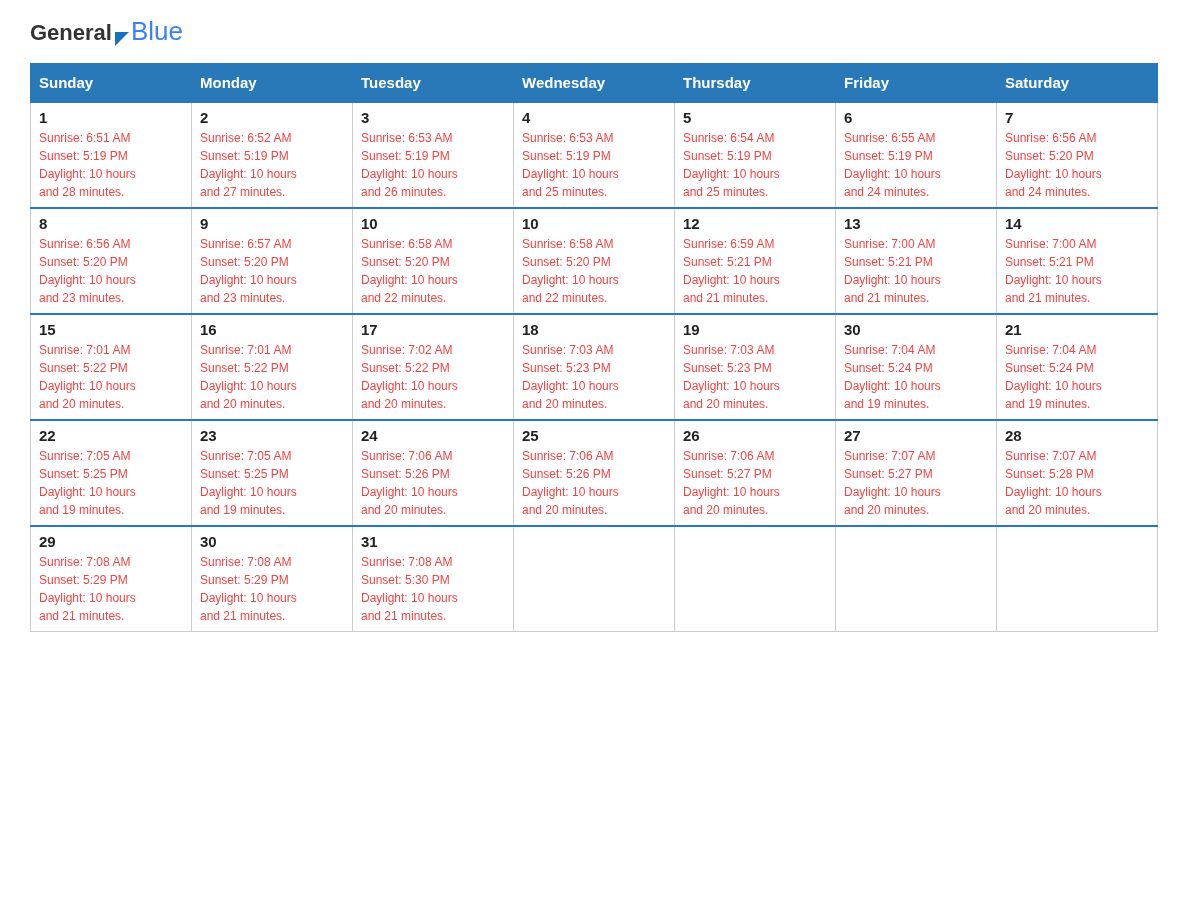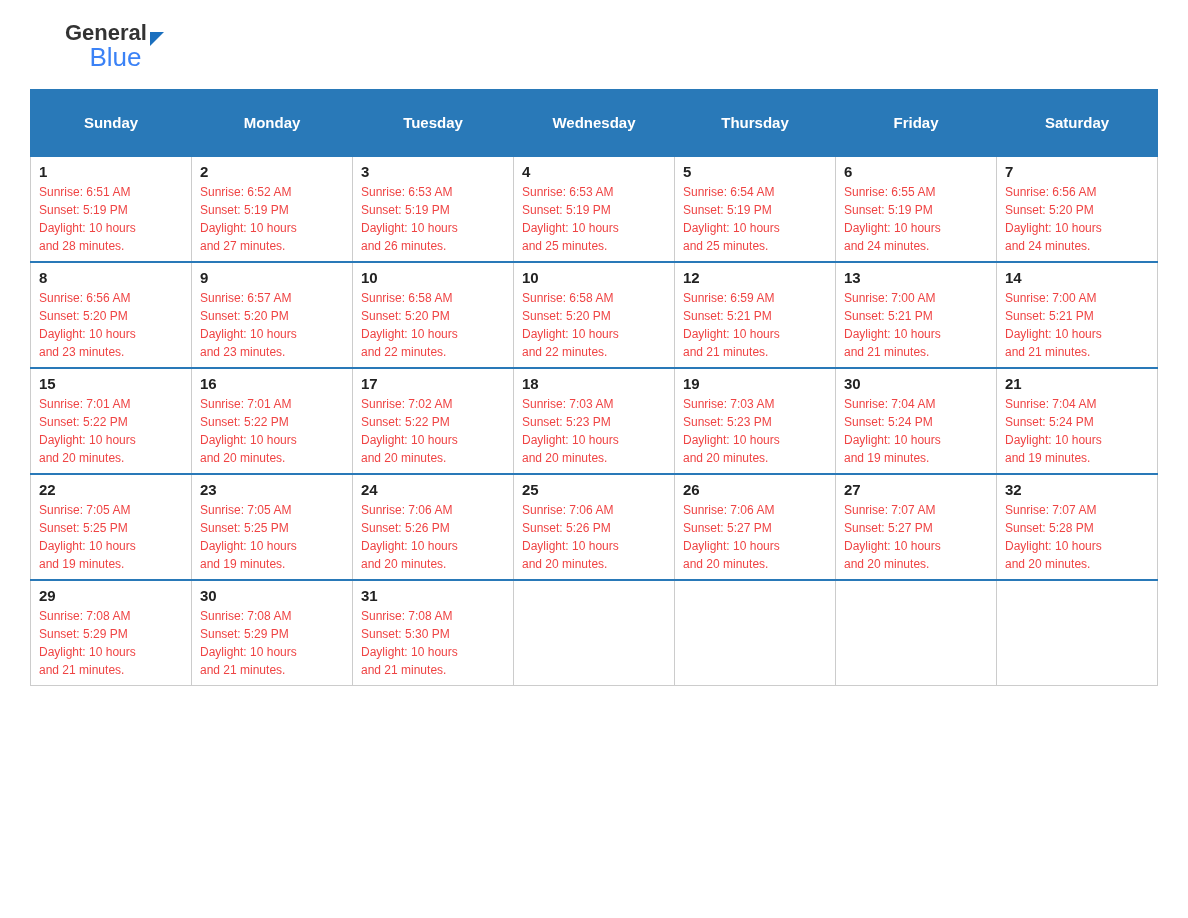--- a/index.html
+++ b/index.html
@@ -17,23 +17,22 @@
       margin-bottom: 10px;
     }
     .logo-text {
       font-size: 22px;
       font-weight: bold;
       color: #333;
       line-height: 1.2;
     }
     .logo-wrapper {
       display: flex;
-      flex-direction: column;
-      align-items: center;
-      margin-left: 35px;
+      flex-direction: row;
+      align-items: flex-start;
     }
     .logo-line1 {
       display: flex;
       align-items: flex-end;
     }
     .logo-line2 {
       font-size: 26px;
       font-weight: normal;
       color: #3b82f6;
       margin-top: -4px;
@@ -56,22 +55,22 @@
     .calendar-table {
       width: 100%;
       border-collapse: collapse;
       margin-top: 16px;
     }
     .calendar-table th {
       background-color: #2979b8;
       color: #fff;
       font-size: 15px;
       font-weight: bold;
-      padding: 24px 8px;
-      text-align: center;
+      padding: 10px 8px;
+      text-align: left;
       border: 1px solid #2979b8;
     }
     .calendar-table td {
       vertical-align: top;
       padding: 6px 8px;
       border: 1px solid #ccc;
       border-top: 2px solid #2979b8;
       width: 14.28%;
       min-height: 90px;
       font-size: 12.5px;
@@ -181,21 +180,21 @@
         <td><span class="day-number">23</span>
 <span class="day-info">Sunrise: 7:05 AM<br>Sunset: 5:25 PM<br>Daylight: 10 hours<br>and 19 minutes.</span></td>
         <td><span class="day-number">24</span>
 <span class="day-info">Sunrise: 7:06 AM<br>Sunset: 5:26 PM<br>Daylight: 10 hours<br>and 20 minutes.</span></td>
         <td><span class="day-number">25</span>
 <span class="day-info">Sunrise: 7:06 AM<br>Sunset: 5:26 PM<br>Daylight: 10 hours<br>and 20 minutes.</span></td>
         <td><span class="day-number">26</span>
 <span class="day-info">Sunrise: 7:06 AM<br>Sunset: 5:27 PM<br>Daylight: 10 hours<br>and 20 minutes.</span></td>
         <td><span class="day-number">27</span>
 <span class="day-info">Sunrise: 7:07 AM<br>Sunset: 5:27 PM<br>Daylight: 10 hours<br>and 20 minutes.</span></td>
-        <td><span class="day-number">32</span>
+        <td><span class="day-number">28</span>
 <span class="day-info">Sunrise: 7:07 AM<br>Sunset: 5:28 PM<br>Daylight: 10 hours<br>and 20 minutes.</span></td>
       </tr>
       <tr>
         <td><span class="day-number">29</span>
 <span class="day-info">Sunrise: 7:08 AM<br>Sunset: 5:29 PM<br>Daylight: 10 hours<br>and 21 minutes.</span></td>
         <td><span class="day-number">30</span>
 <span class="day-info">Sunrise: 7:08 AM<br>Sunset: 5:29 PM<br>Daylight: 10 hours<br>and 21 minutes.</span></td>
         <td><span class="day-number">31</span>
 <span class="day-info">Sunrise: 7:08 AM<br>Sunset: 5:30 PM<br>Daylight: 10 hours<br>and 21 minutes.</span></td>
         <td class="empty-cell"></td>

